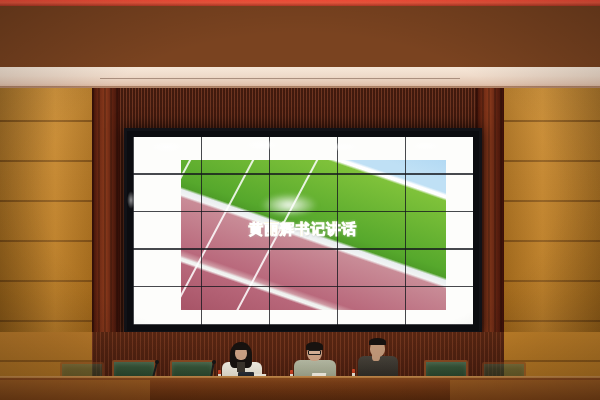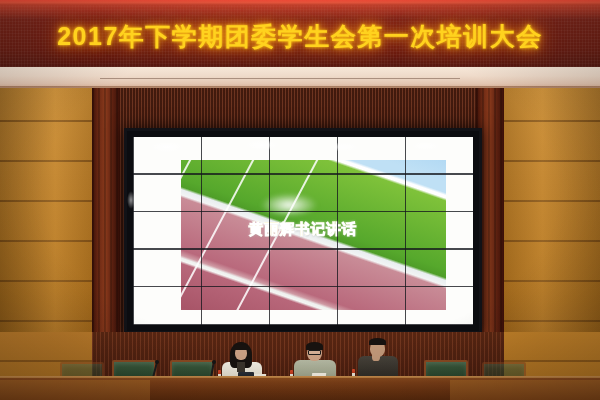--- a/index.html
+++ b/index.html
@@ -256,23 +256,20 @@
     position:absolute;inset:0;pointer-events:none;
     background:radial-gradient(ellipse 78% 72% at 50% 48%,rgba(0,0,0,0) 55%,rgba(0,0,0,.28) 100%);
   }
 </style>
 </head>
 <body>
 
 <div id="stage">
 
   <div class="led-glow-top"></div>
-  <div class="led-banner">
-    <div class="led-text">2017年下学期团委学生会第一次培训大会</div>
-  </div>
 
   <div class="soffit"></div>
   <div class="soffit-line"></div>
   <div class="soffit-shadow"></div>
 
   <div class="wall-left"></div>
   <div class="wall-right"></div>
   <div class="backwall"></div>
   <div class="column column-left"></div>
   <div class="column column-right"></div>

